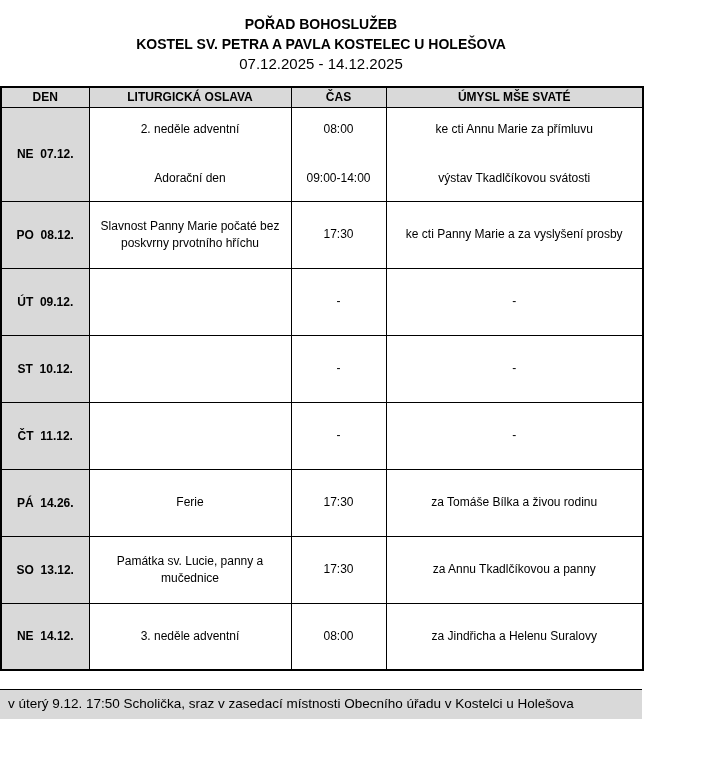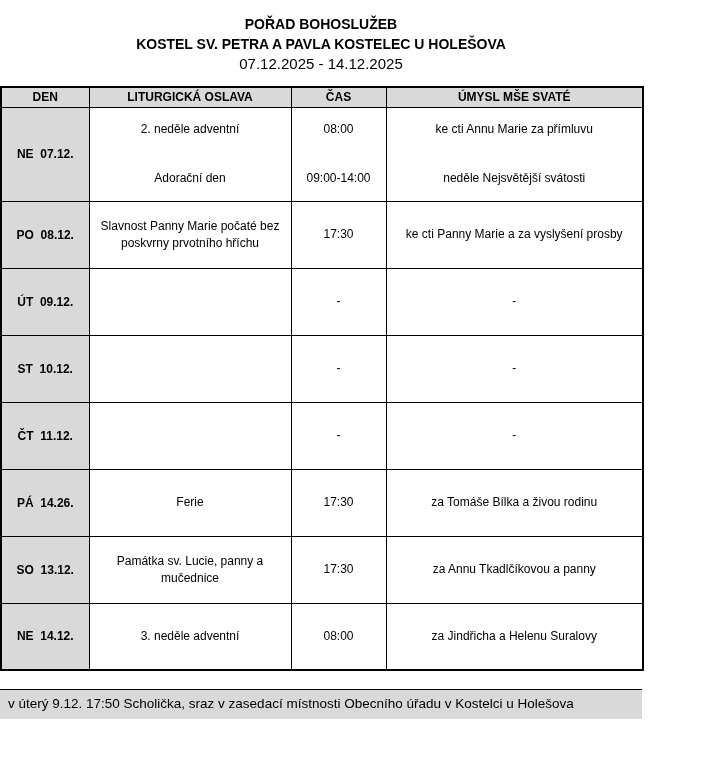--- a/index.html
+++ b/index.html
@@ -129,21 +129,21 @@
             </td>
             <td>
               <div class="lines">
                 <div class="line">08:00</div>
                 <div class="line">09:00-14:00</div>
               </div>
             </td>
             <td>
               <div class="lines">
                 <div class="line">ke cti Annu Marie za přímluvu</div>
-                <div class="line">neděle Nejsvětější svátosti</div>
+                <div class="line">výstav Tkadlčíkovou svátosti</div>
               </div>
             </td>
           </tr>
           <tr>
             <td class="day-cell">PO  08.12.</td>
             <td>
               <div class="lines">
                 <div class="line">Slavnost Panny Marie počaté bez poskvrny prvotního hříchu</div>
               </div>
             </td>

